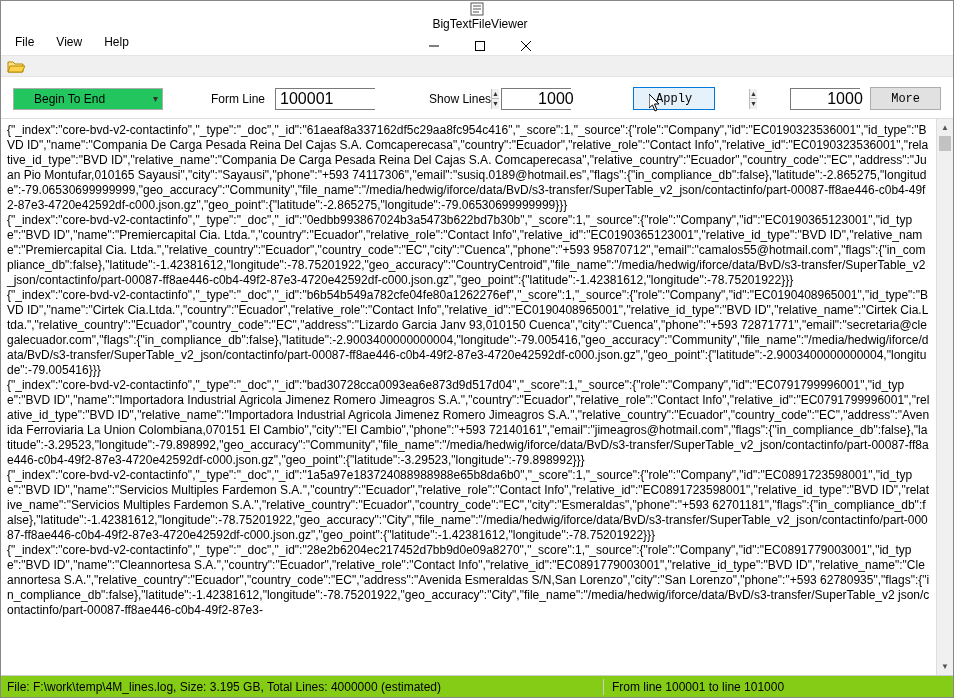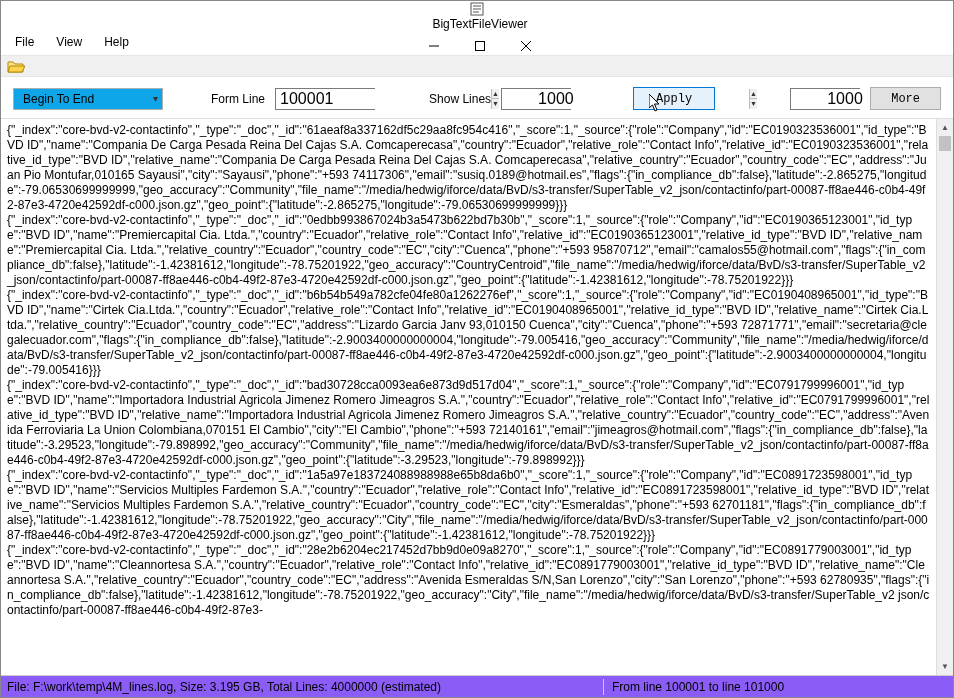--- a/index.html
+++ b/index.html
@@ -51,24 +51,24 @@
   display: flex;
   align-items: center;
   padding: 10px 12px 8px 12px;
   gap: 10px;
   font-size: 12px;
 }
 .dropdown {
   display: flex;
   align-items: center;
   border: 1px solid #adadad;
-  background: #0ea5e9;
+  background: #22c55e;
   height: 22px;
   width: 150px;
-  padding: 0 4px 0 9px;
+  padding: 0 4px 0 20px;
 }
 .dropdown .dd-text { flex: 1; }
 .dropdown .dd-arrow { font-size: 10px; color: #333; }
 .lbl { white-space: nowrap; }
 .spinner {
   display: flex;
   border: 1px solid #7a7a7a;
   height: 22px;
   width: 100px;
   background: #fff;
@@ -134,21 +134,21 @@
   height: 17px; display: flex; align-items: center; justify-content: center;
   font-size: 8px; color: #555;
 }
 .scrollbar-v .sb-track { flex: 1; position: relative; }
 .scrollbar-v .sb-thumb {
   position: absolute; left: 2px; right: 2px; top: 0; height: 15px;
   background: #c2c2c2;
 }
 .statusbar {
   display: flex;
-  background: #8b5cf6;
+  background: #84cc16;
   border-top: 1px solid #ccc;
   font-size: 12px;
   height: 22px;
   align-items: center;
 }
 .statusbar .status-cell {
   padding: 0 6px;
 }
 .statusbar .sep {
   width: 1px; height: 16px; background: #ccc; margin: 0 2px;

